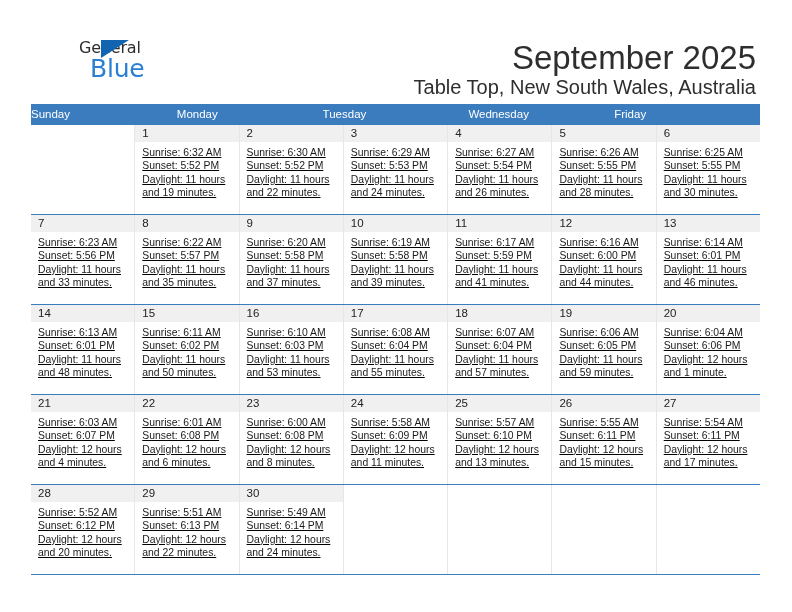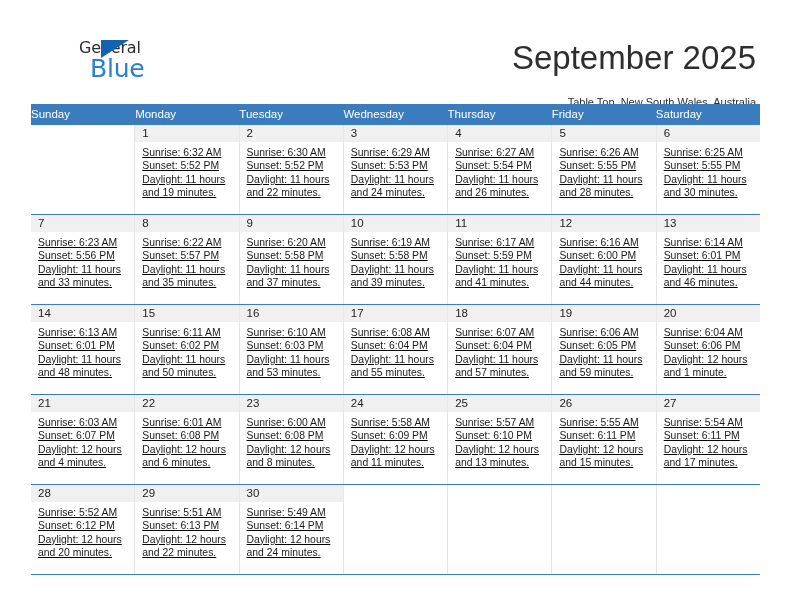--- a/index.html
+++ b/index.html
@@ -75,26 +75,25 @@
     font-size: 33px;
     color: #2e2e2e;
     font-weight: 400;
     text-align: right;
     white-space: nowrap;
   }
   .subtitle {
     position: absolute;
     right: 36px;
     top: 76px;
-    font-size: 11px;
+    font-size: 20px;
     color: #2e2e2e;
     font-weight: 400;
     text-align: right;
     white-space: nowrap;
-    margin-top: 20px;
   }
 
   
   .calendar {
     position: absolute;
     left: 31px;
     top: 104px;
     width: 729px;
   }
   .cal-head {
@@ -180,23 +179,21 @@
     <div class="title">September 2025</div>
     <div class="subtitle">Table Top, New South Wales, Australia</div>
   </div>
 
   <div class="calendar">
     <div class="cal-head">
       <div class="hcell">Sunday</div>
       <div class="hcell">Monday</div>
       <div class="hcell">Tuesday</div>
       <div class="hcell">Wednesday</div>
-      <div class="hcell">Thursday</div>
       <div class="hcell">Friday</div>
-      <div class="hcell">Saturday</div>
     </div>
 
     <div id="weeks-container">
         <div class="week">
           <div class="daycell empty">
             <div class="daynum-band">
               <span class="daynum"></span>
             </div>
             <div class="lines"></div>
           </div>

